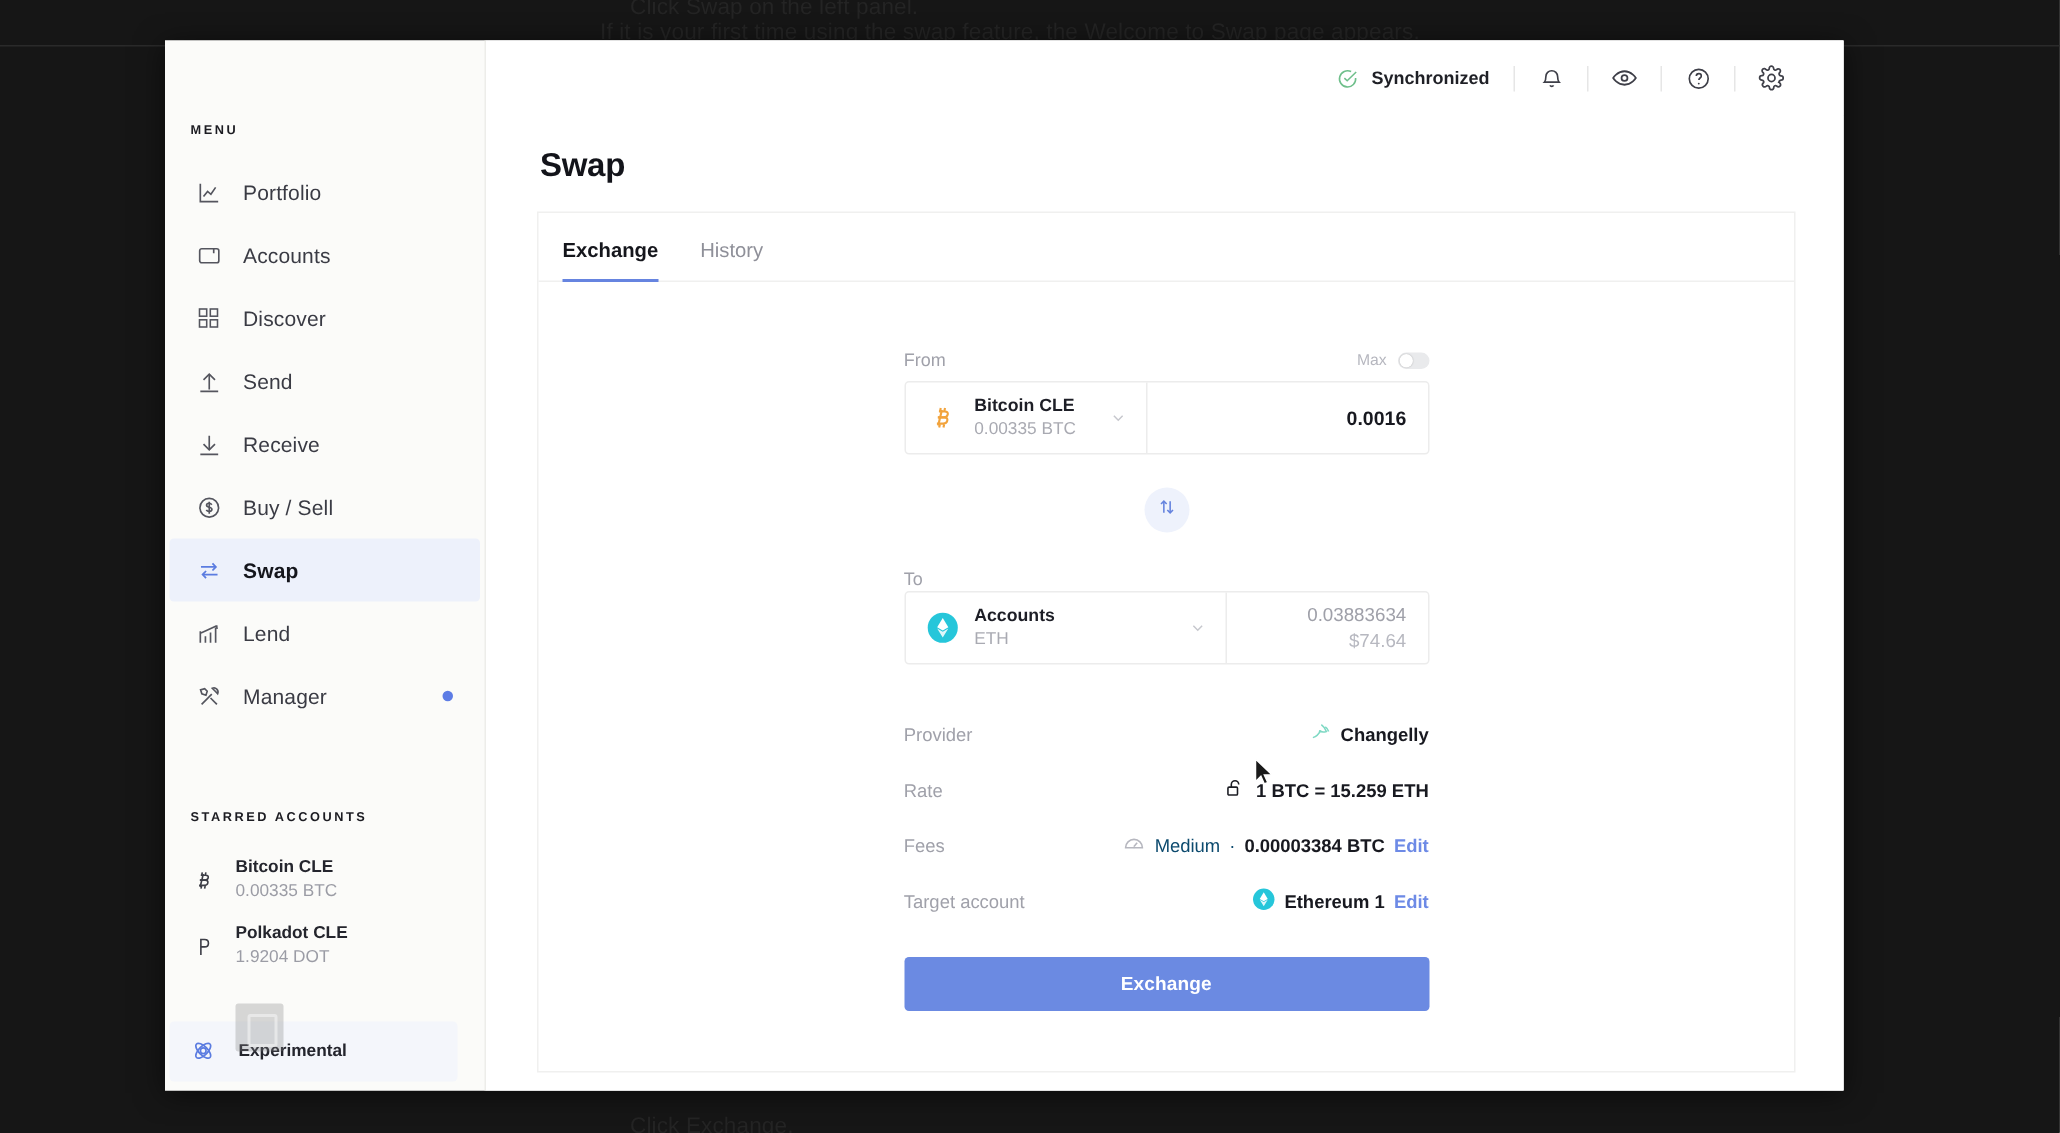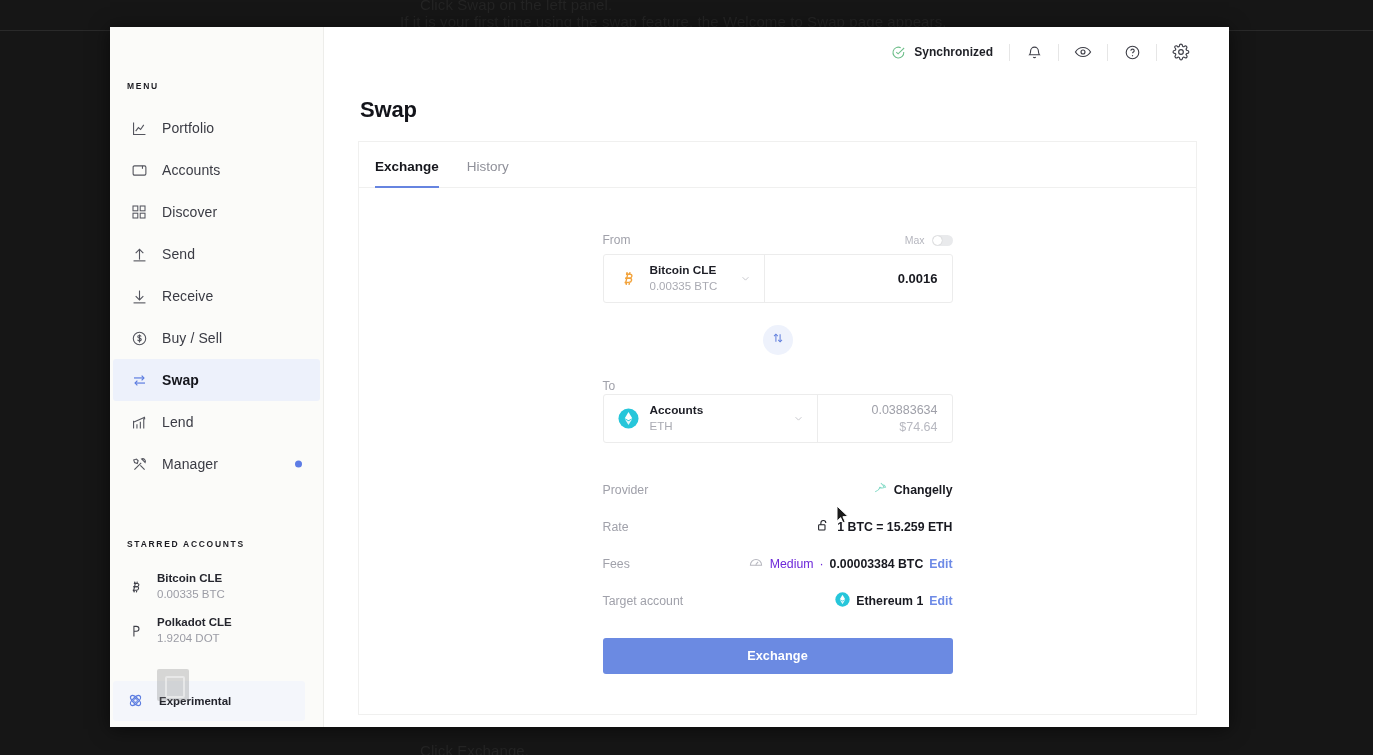--- a/index.html
+++ b/index.html
@@ -268,21 +268,21 @@
   .details { margin-top: 28px; }
   .d-row {
     height: 37px;
     display: flex; align-items: center; justify-content: space-between;
   }
   .d-label { font-size: 12.3px; color: #a0a1aa; }
   .d-value {
     display: flex; align-items: center; gap: 6px;
     font-size: 12.3px; font-weight: bold; color: #181920;
   }
-  .d-value .soft { color: #6d28d9; font-weight: normal; }
+  .d-value .soft { color: #0c4a6e; font-weight: normal; }
   .edit-link { color: #6d8ae6; font-weight: bold; cursor: pointer; font-size: 12.3px; }
 
   .exchange-btn {
     margin-top: 19px;
     width: 100%; height: 36px;
     background: #6b8ae2;
     color: #ffffff;
     border: none; border-radius: 3px;
     font-size: 12.7px; font-weight: bold;
     font-family: "Liberation Sans", sans-serif;

